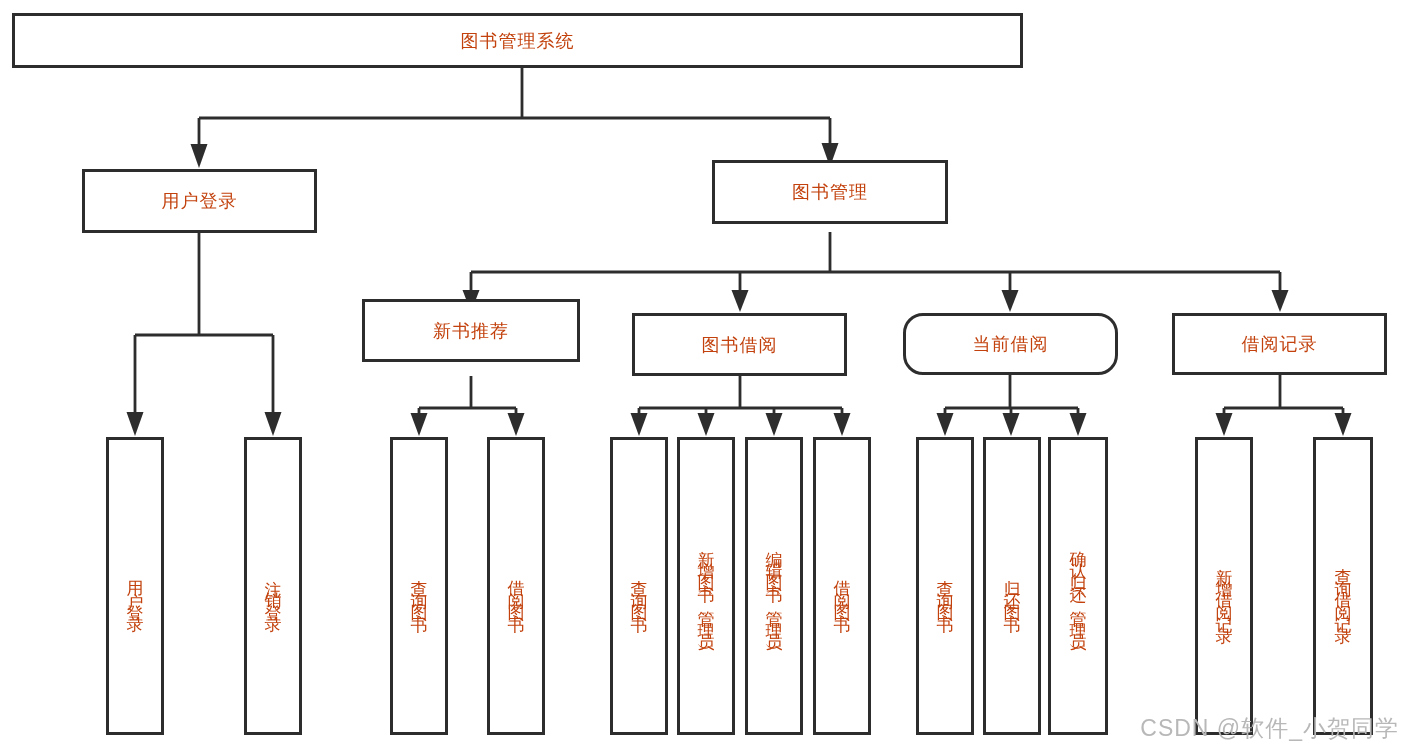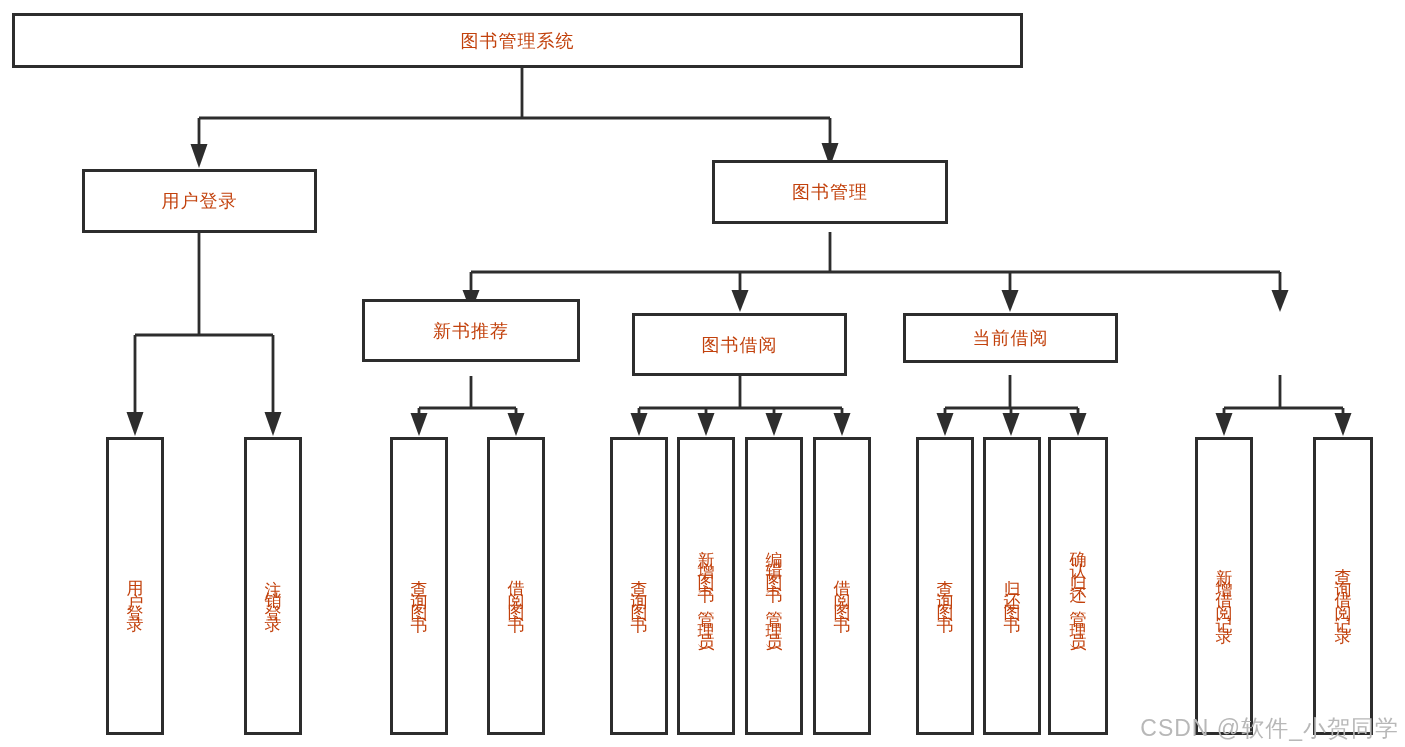--- a/index.html
+++ b/index.html
@@ -107,22 +107,25 @@
   <div class="node hbox" style="left:712px; top:160px; width:236px; height:64px;">
     <span>图书管理</span>
   </div>
 
   <div class="node hbox" style="left:362px; top:299px; width:218px; height:63px;">
     <span>新书推荐</span>
   </div>
   <div class="node hbox" style="left:632px; top:313px; width:215px; height:63px;">
     <span>图书借阅</span>
   </div>
-  <div class="node hbox" style="left:903px; top:313px; width:215px; height:50px;">
+  <div class="node hbox" style="left:903px; top:313px; width:215px; height:62px;border-radius:20px;">
     <span>当前借阅</span>
+  </div>
+  <div class="node hbox" style="left:1172px; top:313px; width:215px; height:62px;">
+    <span>借阅记录</span>
   </div>
 
   <div class="node vbox" style="left:106px; top:437px; width:58px; height:298px;">
     <span>用户登录</span>
   </div>
   <div class="node vbox" style="left:244px; top:437px; width:58px; height:298px;">
     <span>注销登录</span>
   </div>
   <div class="node vbox" style="left:390px; top:437px; width:58px; height:298px;">
     <span>查询图书</span>

